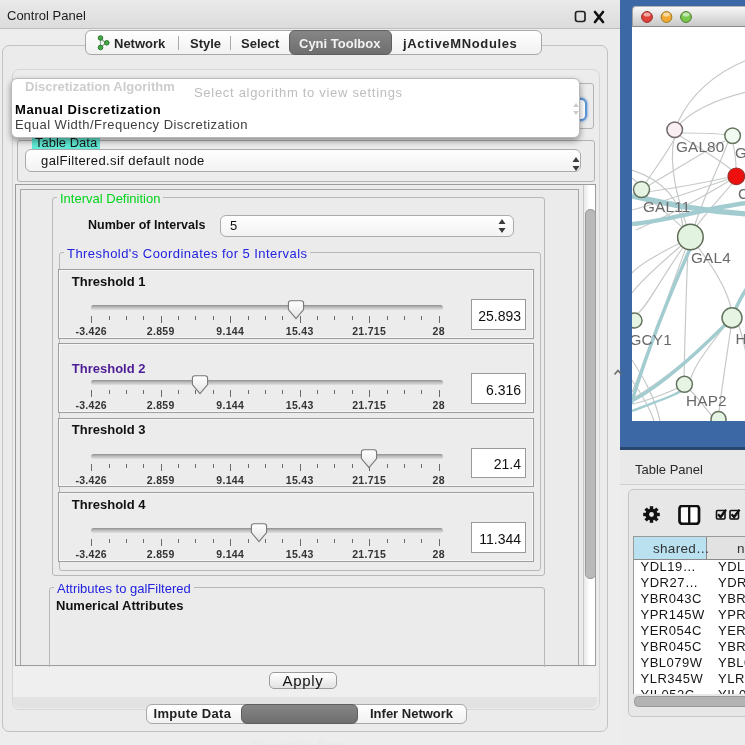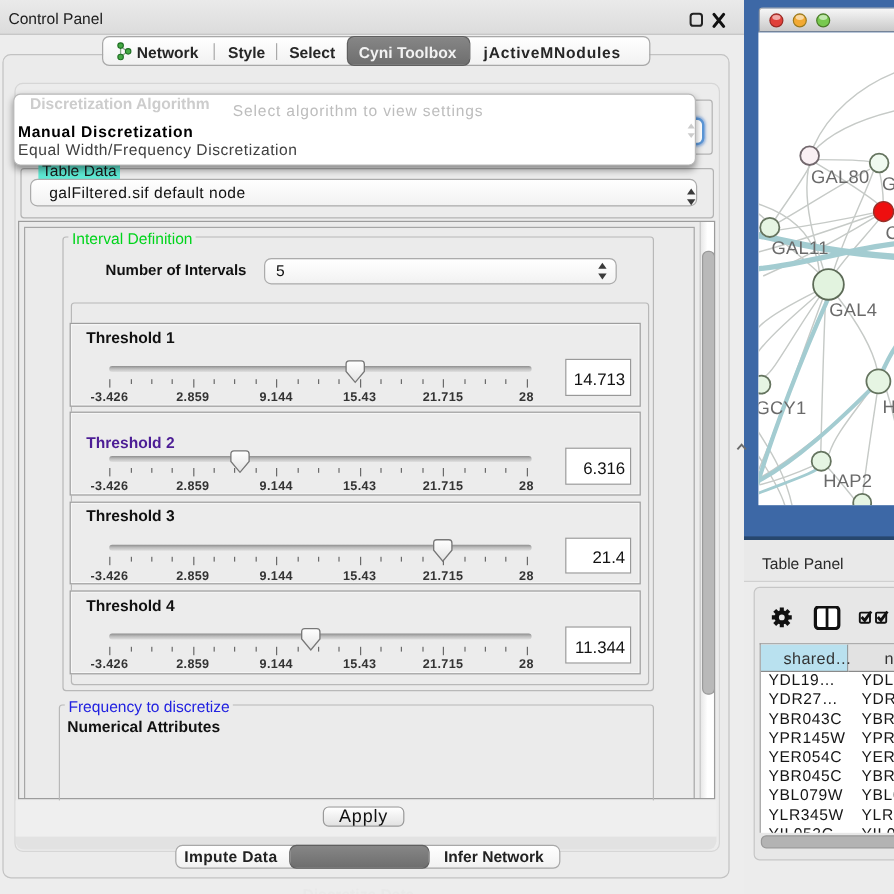--- a/index.html
+++ b/index.html
@@ -68,20 +68,21 @@
 
   <div class="abs" style="left:88px;top:218px;font-size:12.5px;font-weight:bold;color:#111;">Number of Intervals</div>
   <div class="abs" style="left:220px;top:214.5px;width:294px;height:22.5px;background:linear-gradient(#ffffff,#f2f2f2);border:1px solid #ababab;border-radius:6px;box-sizing:border-box;"></div>
   <div class="abs r13" style="left:230px;top:218px;color:#111;">5</div>
   <svg class="abs" style="left:496px;top:216.5px;" width="12" height="18" viewBox="0 0 12 18">
     <path d="M6 2 L9.5 7 L2.5 7 Z" fill="#3a3a3a"></path>
     <path d="M6 16 L9.5 11 L2.5 11 Z" fill="#3a3a3a"></path>
   </svg>
 
   <div class="abs" style="left:59px;top:252px;width:480px;height:317px;border:1px solid #b8b8b8;border-radius:3px;"></div>
+  <div class="abs r13" style="left:64px;top:246px;background:#ebebeb;padding:0 3px;color:#2222e0;letter-spacing:0.45px;">Threshold's Coordinates for 5 Intervals</div>
 
   <div class="abs" style="left:58px;top:269.0px;width:475.5px;height:69.5px;border:1px solid #9e9e9e;background:#ececec;box-shadow:inset 0 0 0 1px #f6f6f6;box-sizing:border-box;"></div>
     <div class="abs b13" style="left:71.8px;top:273.5px;color:#111;">Threshold 1</div>
     <div class="abs" style="left:90.5px;top:305.2px;width:352.5px;height:5px;background:linear-gradient(#8e8e8e,#bcbcbc 45%,#e0e0e0);border-radius:2.5px;"></div>
     <div class="abs" style="left:91.2px;top:315.5px;width:1px;height:7px;background:#6a6a6a;"></div>
     <div class="abs" style="left:108.6px;top:315.5px;width:1px;height:4px;background:#6a6a6a;"></div>
     <div class="abs" style="left:126.0px;top:315.5px;width:1px;height:4px;background:#6a6a6a;"></div>
     <div class="abs" style="left:143.3px;top:315.5px;width:1px;height:4px;background:#6a6a6a;"></div>
     <div class="abs" style="left:160.7px;top:315.5px;width:1px;height:7px;background:#6a6a6a;"></div>
     <div class="abs" style="left:178.1px;top:315.5px;width:1px;height:4px;background:#6a6a6a;"></div>
@@ -109,21 +110,21 @@
     <svg class="abs" style="left:286.5px;top:300.2px;" width="18" height="20" viewBox="0 0 18 20">
       <path d="M4 0.8 L14 0.8 Q16.6 0.8 16.6 3.4 L16.6 9.5 L9 18.6 L1.4 9.5 L1.4 3.4 Q1.4 0.8 4 0.8 Z" fill="url(#tg0)" stroke="#777" stroke-width="1.1"></path>
       <defs>
         <linearGradient id="tg0" x1="0" y1="0" x2="0" y2="1">
           <stop offset="0" stop-color="#ffffff"></stop>
           <stop offset="1" stop-color="#e3e3e3"></stop>
         </linearGradient>
       </defs>
     </svg>
     <div class="abs" style="left:470.5px;top:299.0px;width:55.5px;height:30.5px;background:#fff;border:1px solid #999;box-sizing:border-box;"></div>
-    <div class="abs" style="left:440px;top:307.5px;width:81px;text-align:right;font-size:14px;color:#111;">14.713</div>
+    <div class="abs" style="left:440px;top:307.5px;width:81px;text-align:right;font-size:14px;color:#111;">25.893</div>
   <div class="abs" style="left:58px;top:343.4px;width:475.5px;height:69.5px;border:1px solid #9e9e9e;background:#ececec;box-shadow:inset 0 0 0 1px #f6f6f6;box-sizing:border-box;"></div>
     <div class="abs b13" style="left:71.8px;top:361px;color:#4c1d95;">Threshold 2</div>
     <div class="abs" style="left:90.5px;top:379.6px;width:352.5px;height:5px;background:linear-gradient(#8e8e8e,#bcbcbc 45%,#e0e0e0);border-radius:2.5px;"></div>
     <div class="abs" style="left:91.2px;top:389.9px;width:1px;height:7px;background:#6a6a6a;"></div>
     <div class="abs" style="left:108.6px;top:389.9px;width:1px;height:4px;background:#6a6a6a;"></div>
     <div class="abs" style="left:126.0px;top:389.9px;width:1px;height:4px;background:#6a6a6a;"></div>
     <div class="abs" style="left:143.3px;top:389.9px;width:1px;height:4px;background:#6a6a6a;"></div>
     <div class="abs" style="left:160.7px;top:389.9px;width:1px;height:7px;background:#6a6a6a;"></div>
     <div class="abs" style="left:178.1px;top:389.9px;width:1px;height:4px;background:#6a6a6a;"></div>
     <div class="abs" style="left:195.4px;top:389.9px;width:1px;height:4px;background:#6a6a6a;"></div>
@@ -235,21 +236,21 @@
         <linearGradient id="tg3" x1="0" y1="0" x2="0" y2="1">
           <stop offset="0" stop-color="#ffffff"></stop>
           <stop offset="1" stop-color="#e3e3e3"></stop>
         </linearGradient>
       </defs>
     </svg>
     <div class="abs" style="left:470.5px;top:522.2px;width:55.5px;height:30.5px;background:#fff;border:1px solid #999;box-sizing:border-box;"></div>
     <div class="abs" style="left:440px;top:530.7px;width:81px;text-align:right;font-size:14px;color:#111;">11.344</div>
 
   <div class="abs" style="left:49px;top:587px;width:494px;height:90px;border:1px solid #b8b8b8;border-radius:3px;"></div>
-  <div class="abs r13" style="left:54px;top:581px;background:#ebebeb;padding:0 3px;color:#2222e0;">Frequency to discretize</div>
+  <div class="abs r13" style="left:54px;top:581px;background:#ebebeb;padding:0 3px;color:#2222e0;">Attributes to galFiltered</div>
   <div class="abs b13" style="left:56px;top:598px;color:#111;">Numerical Attributes</div>
 
   <div class="abs" style="left:13px;top:667px;width:584px;height:30px;background:#efefef;"></div>
 
   <div class="abs" style="left:269px;top:672px;width:68px;height:17px;background:linear-gradient(#ffffff,#e2e2e2);border:1px solid #9a9a9a;border-radius:5px;box-sizing:border-box;text-align:center;">
     <span style="font-size:15px;letter-spacing:0.7px;color:#111;position:relative;top:-1px;">Apply</span>
   </div>
 
   <div class="abs" style="left:146px;top:704px;width:321px;height:20px;background:linear-gradient(#ffffff,#f1f1f1);border:1px solid #a8a8a8;border-radius:6px;box-sizing:border-box;"></div>
   <div class="abs" style="left:241px;top:704px;width:117px;height:20px;background:linear-gradient(#868686,#6e6e6e);border:1px solid #5f5f5f;border-radius:6px;box-sizing:border-box;"></div>

